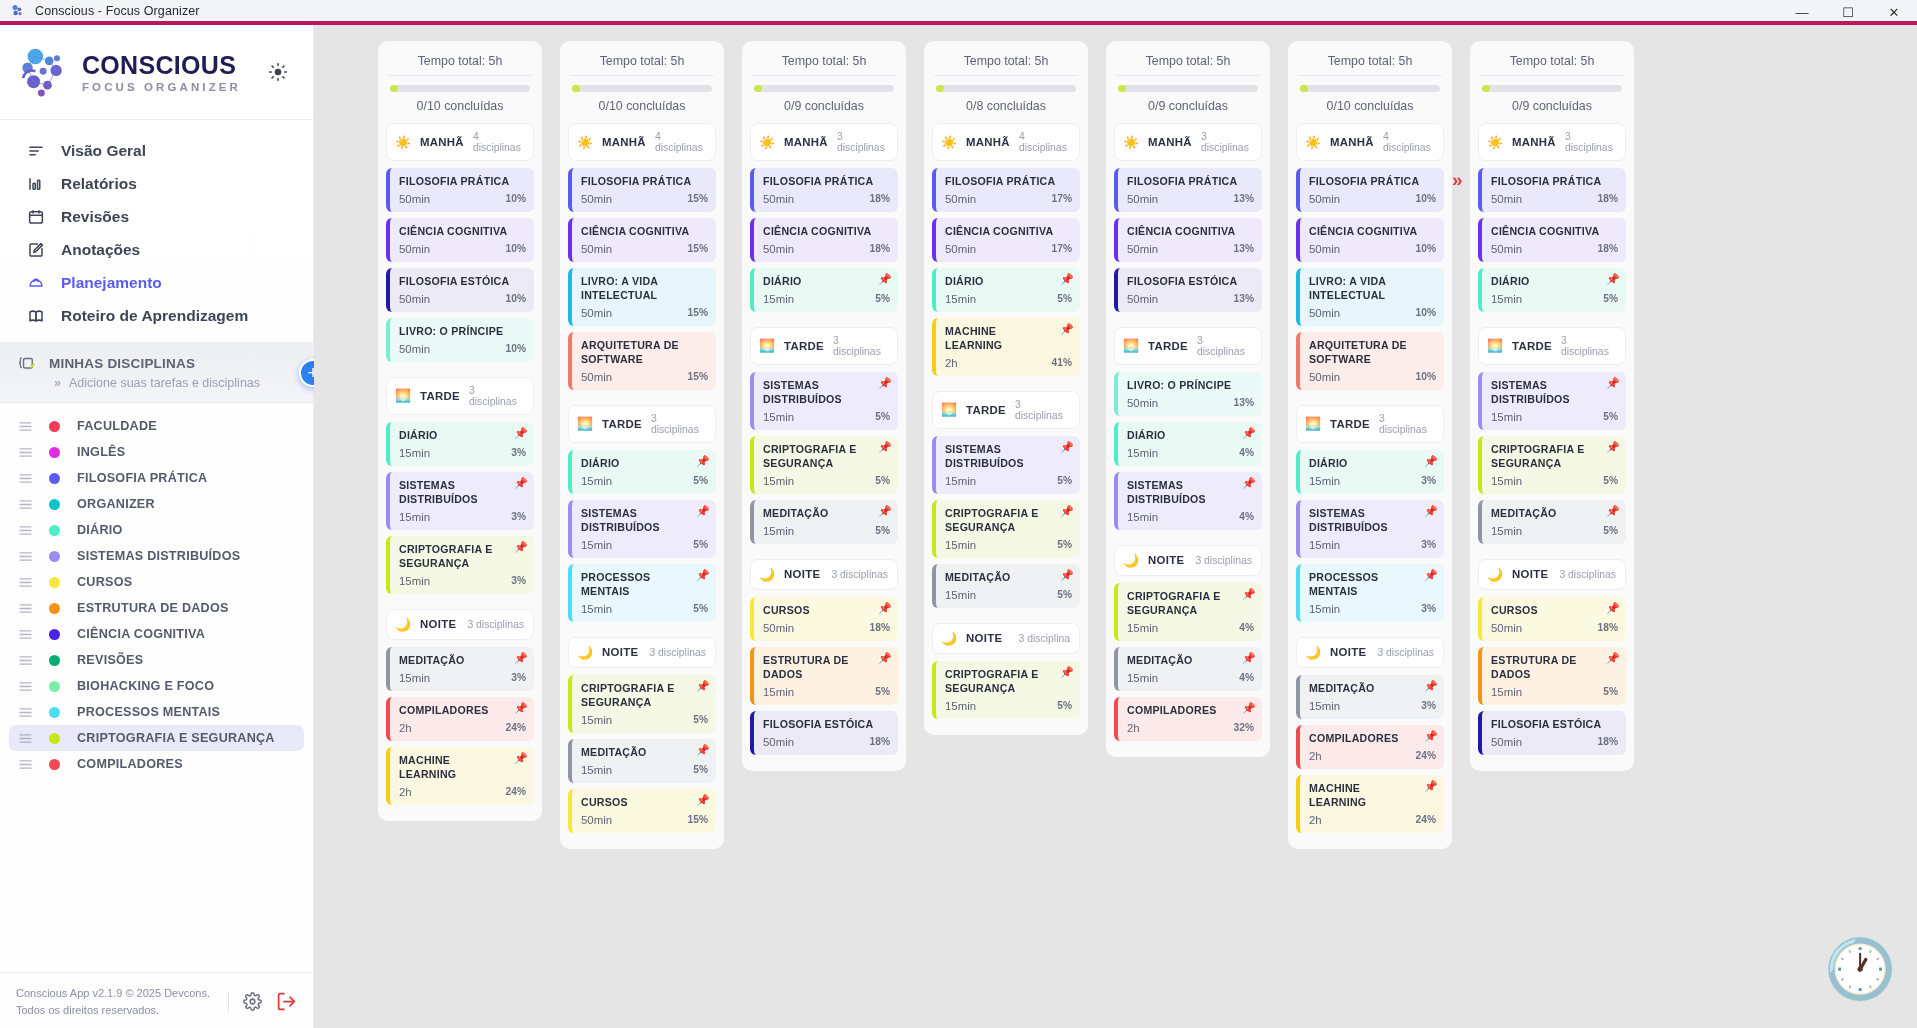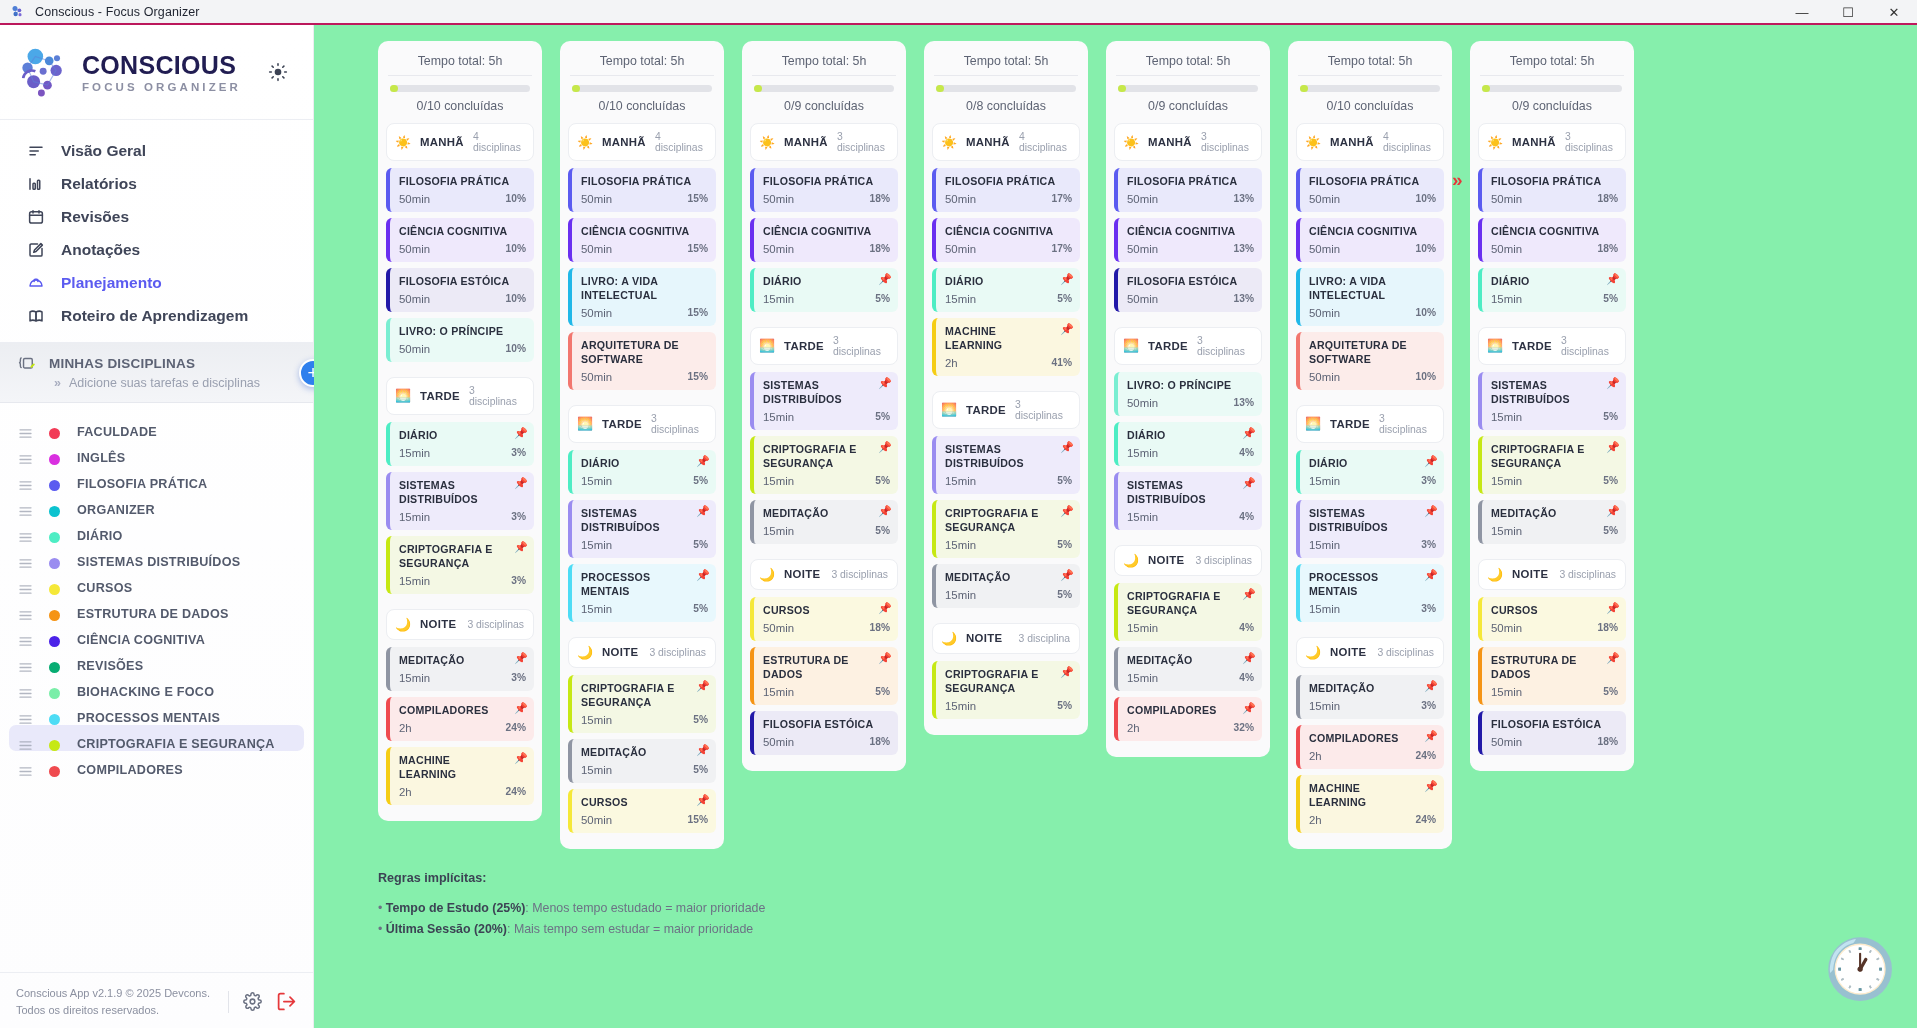--- a/index.html
+++ b/index.html
@@ -5,21 +5,21 @@
   * { box-sizing: border-box; margin: 0; padding: 0; }
   html, body {
     width: 1917px; height: 1028px;
     font-family: "Liberation Sans", sans-serif;
     background: #ffffff;
     overflow: hidden;
   }
 
   
   .titlebar {
-    height: 25px; background: #f3f4f6; border-bottom: 2px solid #be185d;
+    height: 25px; background: #f3f4f6; border-bottom: 4px solid #be185d;
     display: flex; align-items: center; padding: 0 0 0 10px;
     position: relative;
   }
   .tb-logo { width: 15px; height: 15px; margin-right: 10px; flex: 0 0 auto; }
   .tb-title { font-size: 12.5px; color: #1f2430; letter-spacing: .1px; }
   .tb-controls { position: absolute; right: 0; top: 0; height: 25px; display: flex; }
   .tb-btn { width: 46px; height: 25px; display: flex; align-items: center; justify-content: center;
             color: #333; font-size: 13px; }
 
   
@@ -67,40 +67,40 @@
   .add-fab {
     position: absolute; right: -14px; top: 50%; transform: translateY(-50%);
     width: 28px; height: 28px; border-radius: 50%;
     background: #2f80ed; color: #fff; font-size: 19px; font-weight: 400;
     display: flex; align-items: center; justify-content: center; cursor: pointer;
     box-shadow: 0 2px 6px rgba(30,80,200,.35); border: 2px solid #fff;
   }
 
   .disc-list { flex: 1 1 auto; padding: 10px 0 4px 0; overflow: hidden; }
   .disc-item {
-    display: flex; align-items: flex-end; gap: 17px;
+    display: flex; align-items: center; gap: 17px;
     height: 26px; margin: 0 9px 0 9px; padding: 0 8px 0 10px;
     border-radius: 7px; cursor: pointer;
   }
   .disc-item.sel { background: #e9e9fa; }
   .grip { width: 13px; height: 11px; flex: 0 0 auto; opacity:.75; }
   .dot { width: 11px; height: 11px; border-radius: 50%; flex: 0 0 auto; }
   .disc-label { font-size: 12.6px; font-weight: 700; color: #535a6c; letter-spacing: .25px; }
 
   .side-footer {
     border-top: 1px solid #eceef3; padding: 12px 16px 28px 16px;
     display: flex; align-items: center; justify-content: space-between;
   }
   .copy { font-size: 11px; color: #8b90a0; line-height: 1.5; }
   .foot-actions { display: flex; align-items: center; gap: 12px; }
   .foot-div { width:1px; height: 22px; background: #e2e4ea; }
   .foot-btn { width: 22px; height: 22px; cursor:pointer; display:flex; align-items:center; justify-content:center;}
 
   
-  .board-wrap { flex: 1 1 auto; position: relative; overflow: hidden; background: #86efac; }
+  .board-wrap { flex: 1 1 auto; position: relative; overflow: hidden; background: #e5e5e5; }
   .board { display: flex; gap: 18px; padding: 16px 0 0 64px; align-items: flex-start; }
   .col {
     width: 164px; flex: 0 0 164px; background: #fafafb;
     border-radius: 10px; padding: 8px 8px 10px 8px; position: relative;
   }
   .col.flag::before {
     content: "\00BB"; position: absolute; left: -18px; top: 128px;
     color: #e5383b; font-size: 19px; font-weight: 900;
   }
   .col-total { text-align: center; font-size: 12.4px; color: #5e6474; padding: 5px 0 7px; }
@@ -1057,27 +1057,16 @@
           <div class="card" style="background:#eceaf6;border-left-color:#2219a8">
             <div class="c-title">FILOSOFIA ESTÓICA</div>
             <div class="c-row">
               <span class="c-dur">50min</span>
               <span class="c-pct">18%</span>
             </div>
           </div>
         </div>
       </div>
 
-    <div class="rules">
-      <h4>Regras implícitas:</h4>
-      <p>
-        <span>•</span>
-        <b>Tempo de Estudo (25%)</b><span>: Menos tempo estudado = maior prioridade</span>
-      </p>
-      <p>
-        <span>•</span>
-        <b>Última Sessão (20%)</b><span>: Mais tempo sem estudar = maior prioridade</span>
-      </p>
-    </div>
 
     <div class="clock-widget">🕐</div>
   </main>
 </div>
 
 </body></html>

